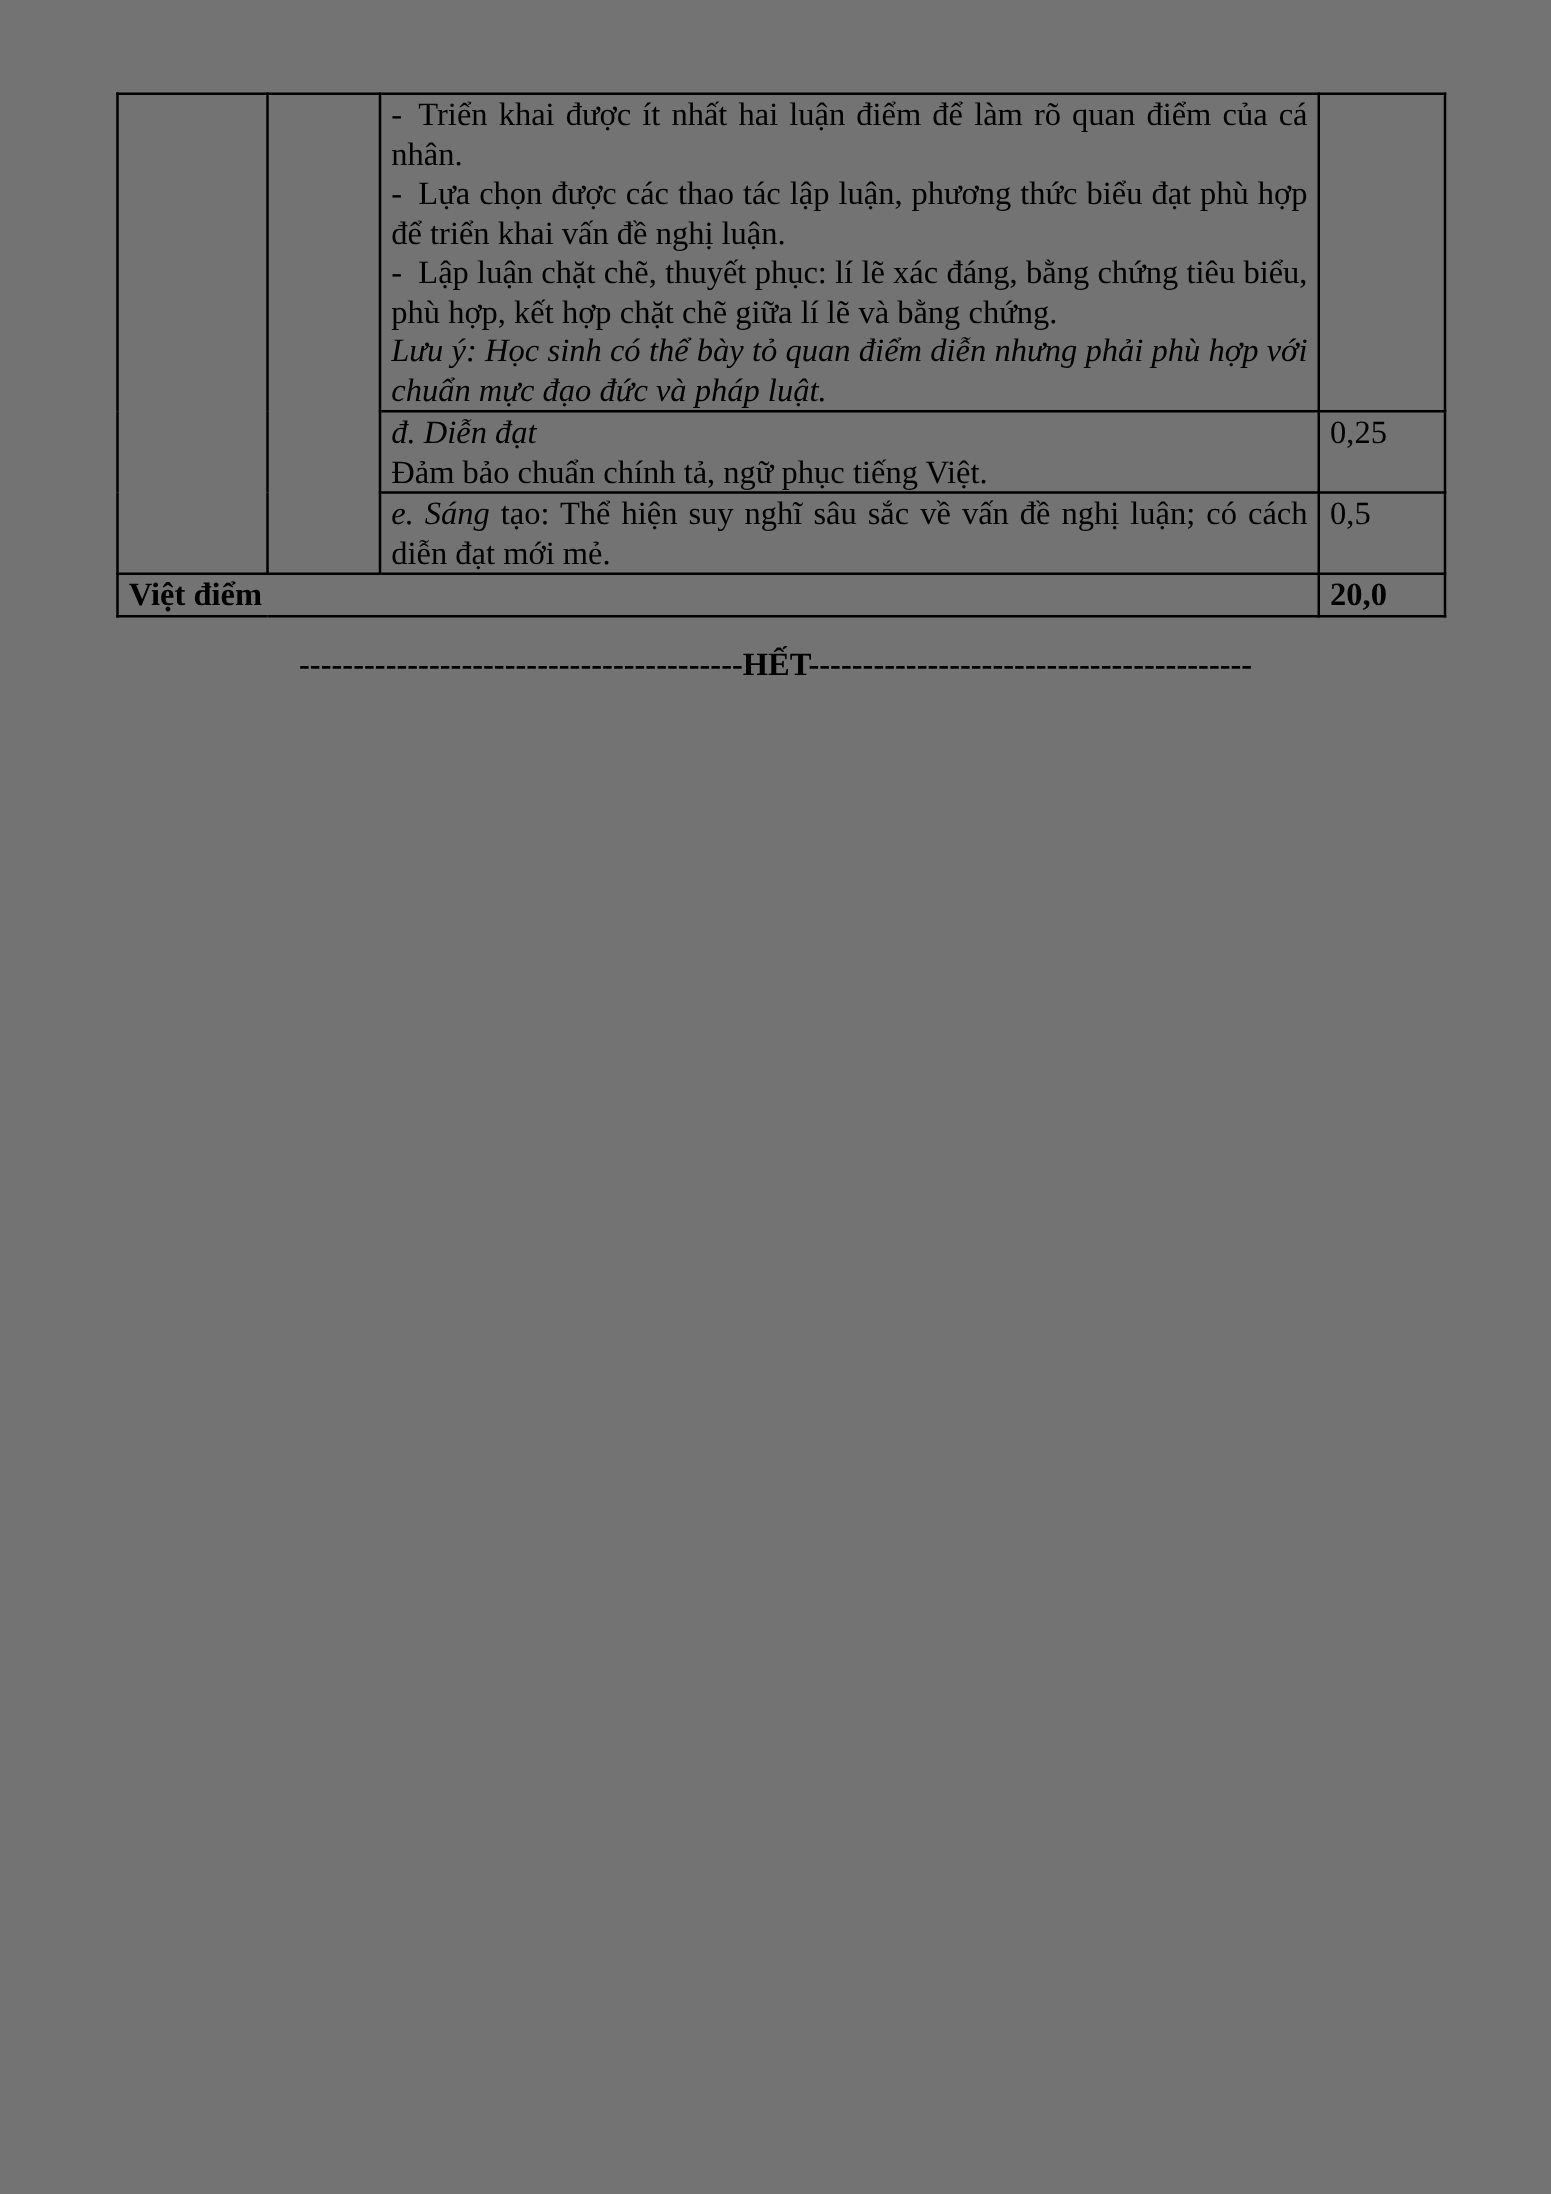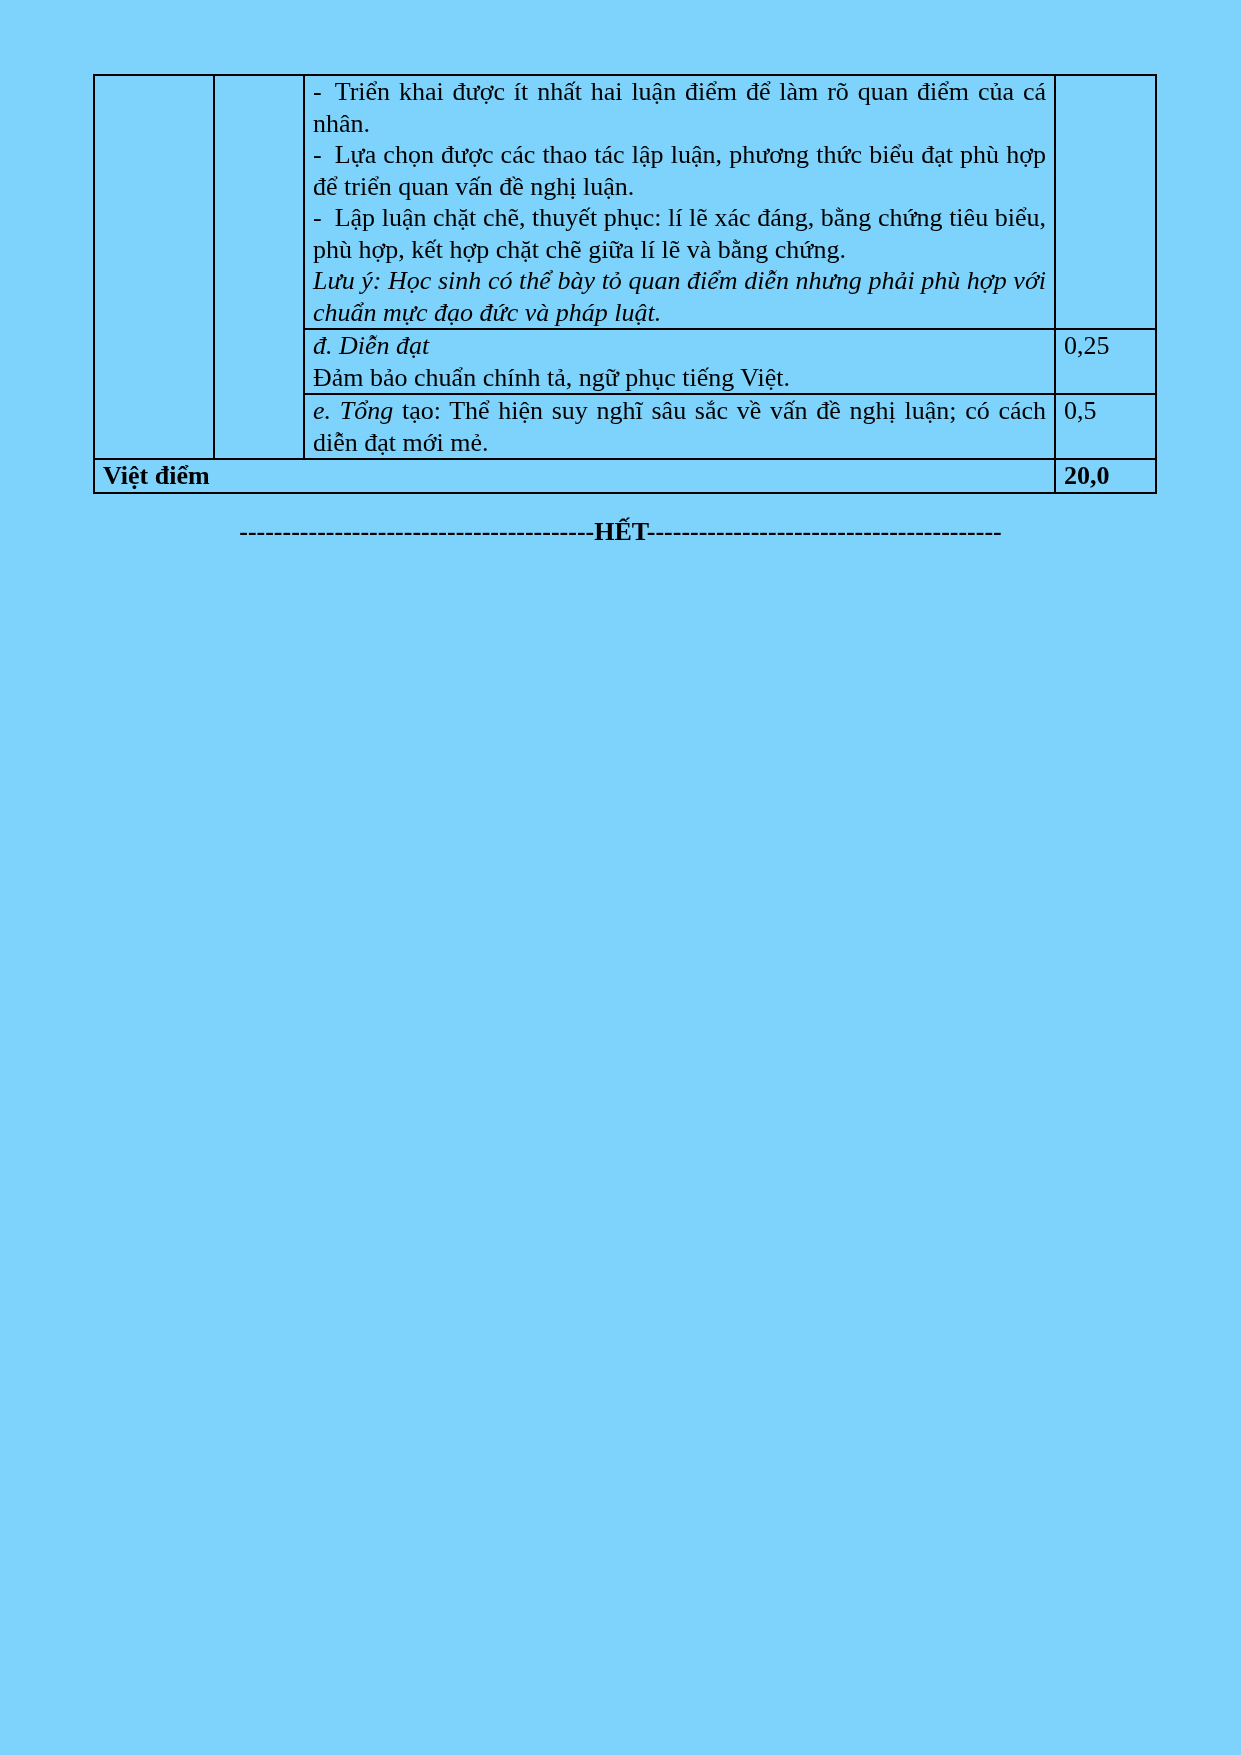--- a/index.html
+++ b/index.html
@@ -1,21 +1,21 @@
 <!DOCTYPE html>
 <html><head>
 <meta charset="utf-8">
 <style>
   html, body { margin: 0; padding: 0; background: #e8e8e8; }
   .page {
     position: relative;
     width: 1241px;
     height: 1755px;
     margin: 0 auto;
-    background: #7dd3fc;
+    background: #737373;
     overflow: hidden;
     font-family: "Liberation Serif", serif;
     color: #000000;
   }
   table.rubric {
     position: absolute;
     left: 93px;
     top: 74px;
     width: 1062px;
     border-collapse: collapse;
@@ -59,39 +59,39 @@
       <col style="width:90px">
       <col style="width:751px">
       <col style="width:101px">
     </colgroup>
     <tbody>
       <tr>
         <td rowspan="3" style="height:253px"></td>
         <td rowspan="3"></td>
         <td class="cell-text">
           <p>- Triển khai được ít nhất hai luận điểm để làm rõ quan điểm của cá nhân.</p>
-          <p>- Lựa chọn được các thao tác lập luận, phương thức biểu đạt phù hợp để triển quan vấn đề nghị luận.</p>
+          <p>- Lựa chọn được các thao tác lập luận, phương thức biểu đạt phù hợp để triển khai vấn đề nghị luận.</p>
           <p>- Lập luận chặt chẽ, thuyết phục: lí lẽ xác đáng, bằng chứng tiêu biểu, phù hợp, kết hợp chặt chẽ giữa lí lẽ và bằng chứng.</p>
           <p class="italic">Lưu ý: Học sinh có thể bày tỏ quan điểm diễn nhưng phải phù hợp với chuẩn mực đạo đức và pháp luật.</p>
         </td>
         <td class="score-cell"></td>
       </tr>
 
       <tr>
         <td class="cell-text" style="height:63px">
           <p><span class="italic">đ. Diễn đạt</span></p>
           <p>Đảm bảo chuẩn chính tả, ngữ phục tiếng Việt.</p>
         </td>
         <td class="score-cell">0,25</td>
       </tr>
 
       <tr>
         <td class="cell-text" style="height:62px">
           <p>
-            <span class="italic">e. Tổng</span><span> tạo: Thể hiện suy nghĩ sâu sắc về vấn đề nghị luận; có cách diễn đạt mới mẻ.</span>
+            <span class="italic">e. Sáng</span><span> tạo: Thể hiện suy nghĩ sâu sắc về vấn đề nghị luận; có cách diễn đạt mới mẻ.</span>
           </p>
         </td>
         <td class="score-cell">0,5</td>
       </tr>
 
       <tr class="total-row">
         <td colspan="3" style="height:31px">Việt điểm</td>
         <td class="score-cell">20,0</td>
       </tr>
     </tbody>

